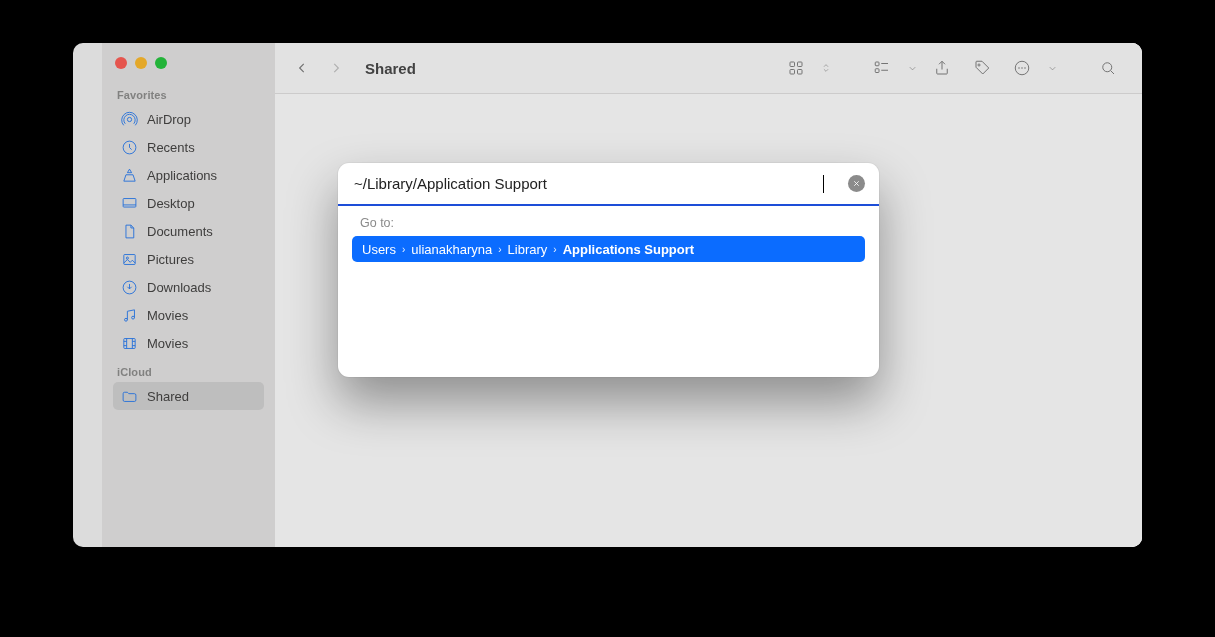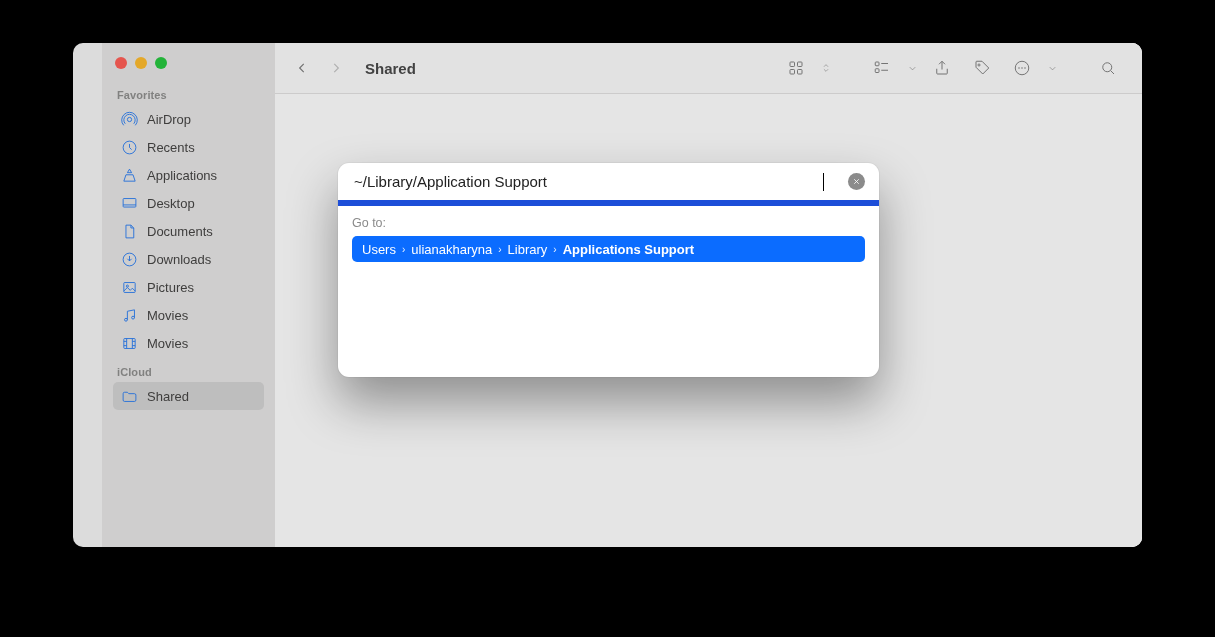--- a/index.html
+++ b/index.html
@@ -136,21 +136,21 @@
     background: #ffffff;
     box-shadow: 0 25px 50px rgba(0,0,0,0.38), 0 0 0 1px rgba(0,0,0,0.04);
     z-index: 5;
     overflow: hidden;
   }
   .input-row {
     height: 43px;
     display: flex;
     align-items: center;
     padding: 0 14px 0 16px;
-    border-bottom: 6px solid #1d4ed8;
+    border-bottom: 2px solid #1d4ed8;
     gap: 24px;
   }
   .path-input {
     flex: 1;
     border: none;
     outline: none;
     font-size: 15px;
     font-family: inherit;
     color: #222;
     background: transparent;
@@ -169,21 +169,21 @@
     display: flex; align-items: center; justify-content: center;
   }
   .clear-btn svg { width: 9px; height: 9px; stroke: #fff; stroke-width: 2.2; fill: none; }
 
   .sheet-body { padding: 10px 14px; }
   .goto-label {
     font-size: 12.5px;
     color: #8a8a8a;
     font-weight: 500;
     margin-bottom: 6px;
-    margin-left: 0;
+    margin-left: 8px;
   }
   .path-result {
     background: #0b6cff;
     color: #fff;
     border-radius: 5px;
     height: 26px;
     display: flex;
     align-items: center;
     padding: 0 10px;
     font-size: 13px;
@@ -247,35 +247,35 @@
         <svg viewBox="0 0 24 24">
             <path d="M7 3h7l4 4v14H7z"></path>
             <path d="M14 3v4h4"></path>
           </svg>
       </span>
       <span>Documents</span>
     </div>
     <div class="side-item">
       <span class="side-icon blue">
         <svg viewBox="0 0 24 24">
-            <circle cx="12" cy="12" r="9"></circle>
-            <path d="M12 7v7m-3-3 3 3 3-3"></path>
-          </svg>
-      </span>
-      <span>Downloads</span>
-    </div>
-    <div class="side-item">
-      <span class="side-icon blue">
-        <svg viewBox="0 0 24 24">
             <rect x="4" y="5" width="16" height="14" rx="1"></rect>
             <circle cx="9" cy="10" r="1.5"></circle>
             <path d="M4 17l5-5 4 4 3-3 4 4"></path>
           </svg>
       </span>
       <span>Pictures</span>
+    </div>
+    <div class="side-item">
+      <span class="side-icon blue">
+        <svg viewBox="0 0 24 24">
+            <circle cx="12" cy="12" r="9"></circle>
+            <path d="M12 7v7m-3-3 3 3 3-3"></path>
+          </svg>
+      </span>
+      <span>Downloads</span>
     </div>
     <div class="side-item">
       <span class="side-icon blue">
         <svg viewBox="0 0 24 24">
             <path d="M9 18V6l10-2v11"></path>
             <circle cx="7" cy="18" r="2"></circle>
             <circle cx="17" cy="15" r="2"></circle>
           </svg>
       </span>
       <span>Movies</span>

